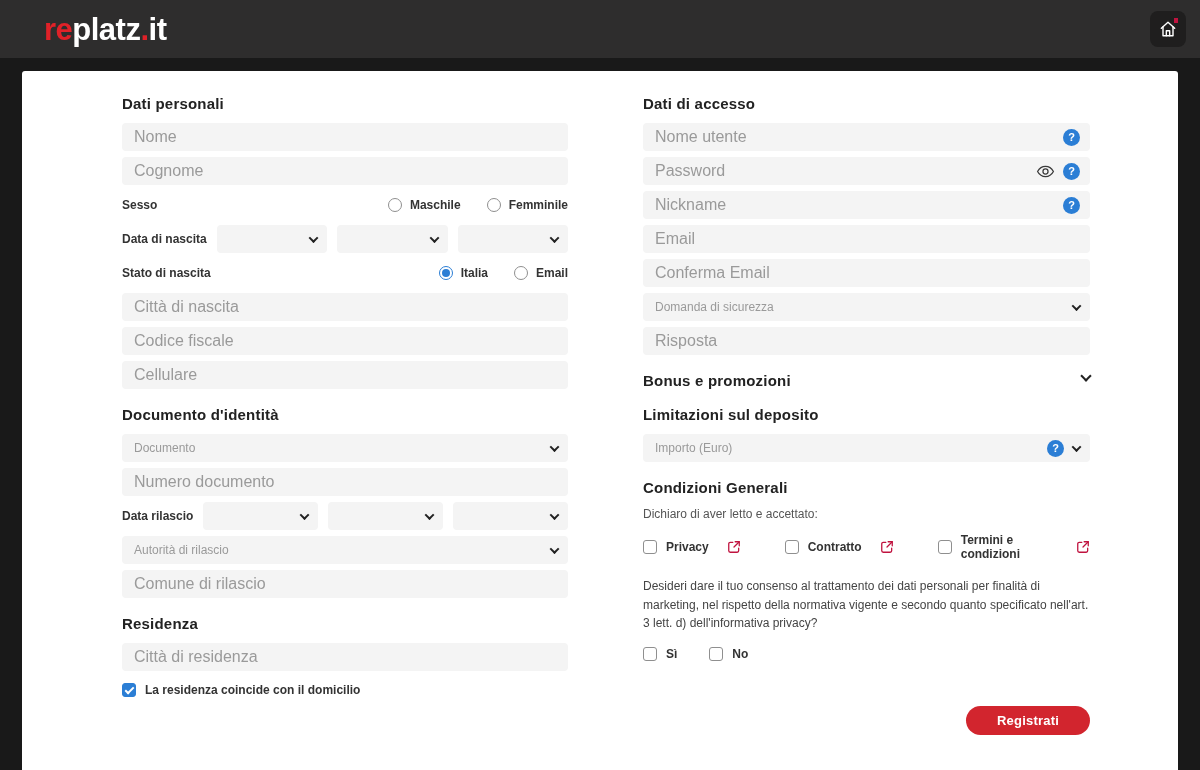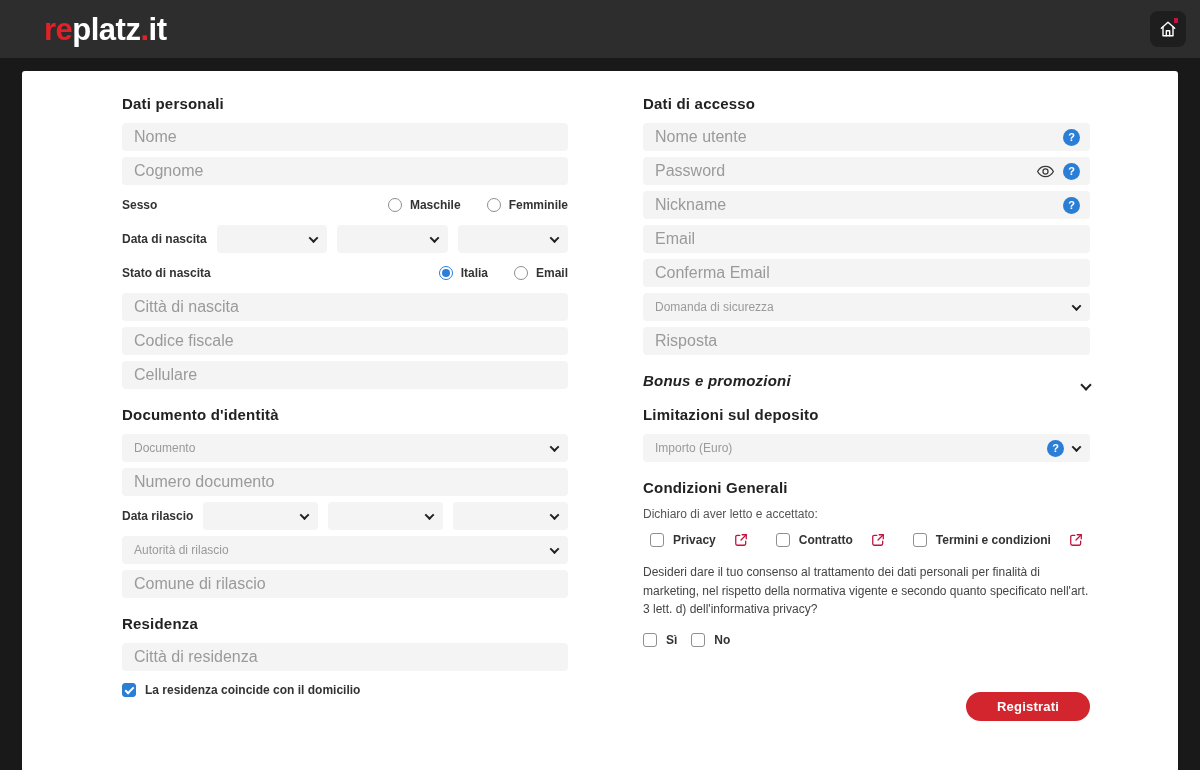--- a/index.html
+++ b/index.html
@@ -98,28 +98,28 @@
 
   
   .help {
     width:17px; height:17px; border-radius:50%; background:#2b7ed5; color:#fff;
     font-size:11px; font-weight:700; display:flex; align-items:center; justify-content:center;
     flex:none; cursor:pointer; margin-left:8px;
   }
   .eye { flex:none; cursor:pointer; margin-left:8px; display:flex; }
   .ext { flex:none; cursor:pointer; margin-left:9px; display:flex; }
 
-  .hrow { display:flex; align-items:flex-end;font-style:italic; }
+  .hrow { display:flex; align-items:flex-start; }
   .hrow h2 { margin-bottom:0; }
   .hrow .chev { transform:rotate(45deg); width:8px; height:8px; }
 
   .small-text { font-size:12px; color:#555; margin:2px 0 12px 0; }
-  .terms-row { display:flex; align-items:center; gap:28px; margin-bottom:16px;justify-content:center; }
+  .terms-row { display:flex; align-items:center; gap:44px; margin-bottom:16px; }
   .para { font-size:12px; color:#444; line-height:1.55; margin-bottom:14px; }
-  .yn-row { display:flex; align-items:center; gap:14px; margin-bottom:0; }
+  .yn-row { display:flex; align-items:center; gap:32px; margin-bottom:0; }
 
   .btn-row { display:flex; justify-content:flex-end; margin-top:45px; }
   .btn-register {
     min-width:124px; height:29px; border:none; border-radius:15px;
     background:#d2252e; color:#fff; font-family:"Liberation Sans", sans-serif;
     font-size:13px; font-weight:700; letter-spacing:0.2px; cursor:pointer;
     padding:0 22px;
   }
 </style>
 </head>

